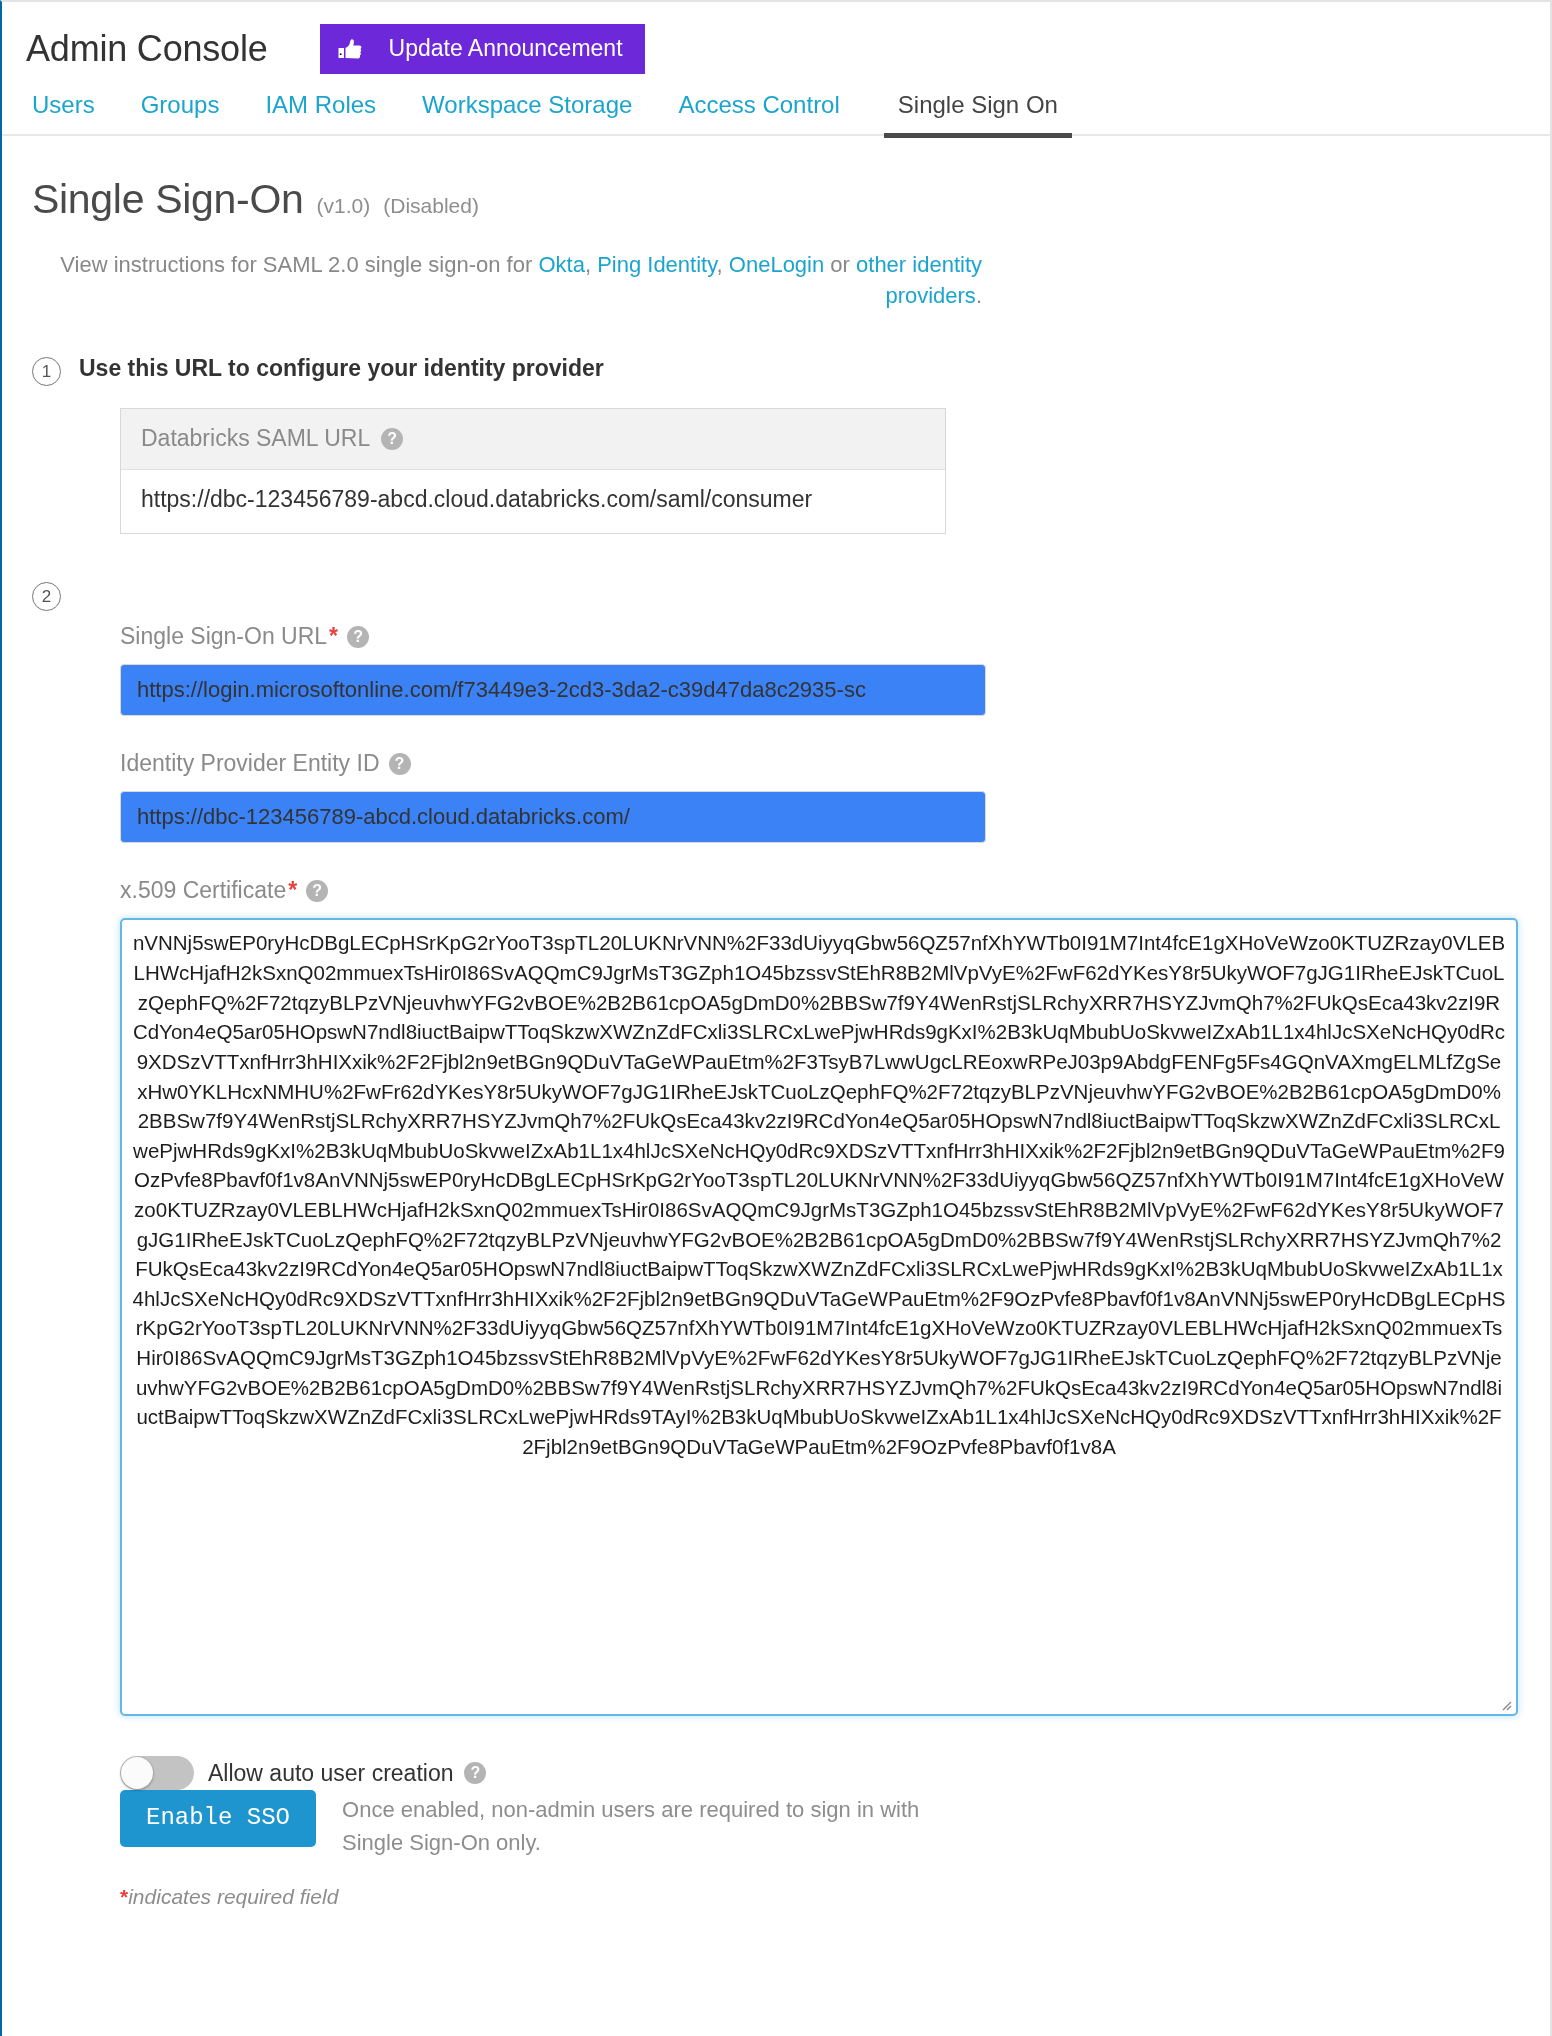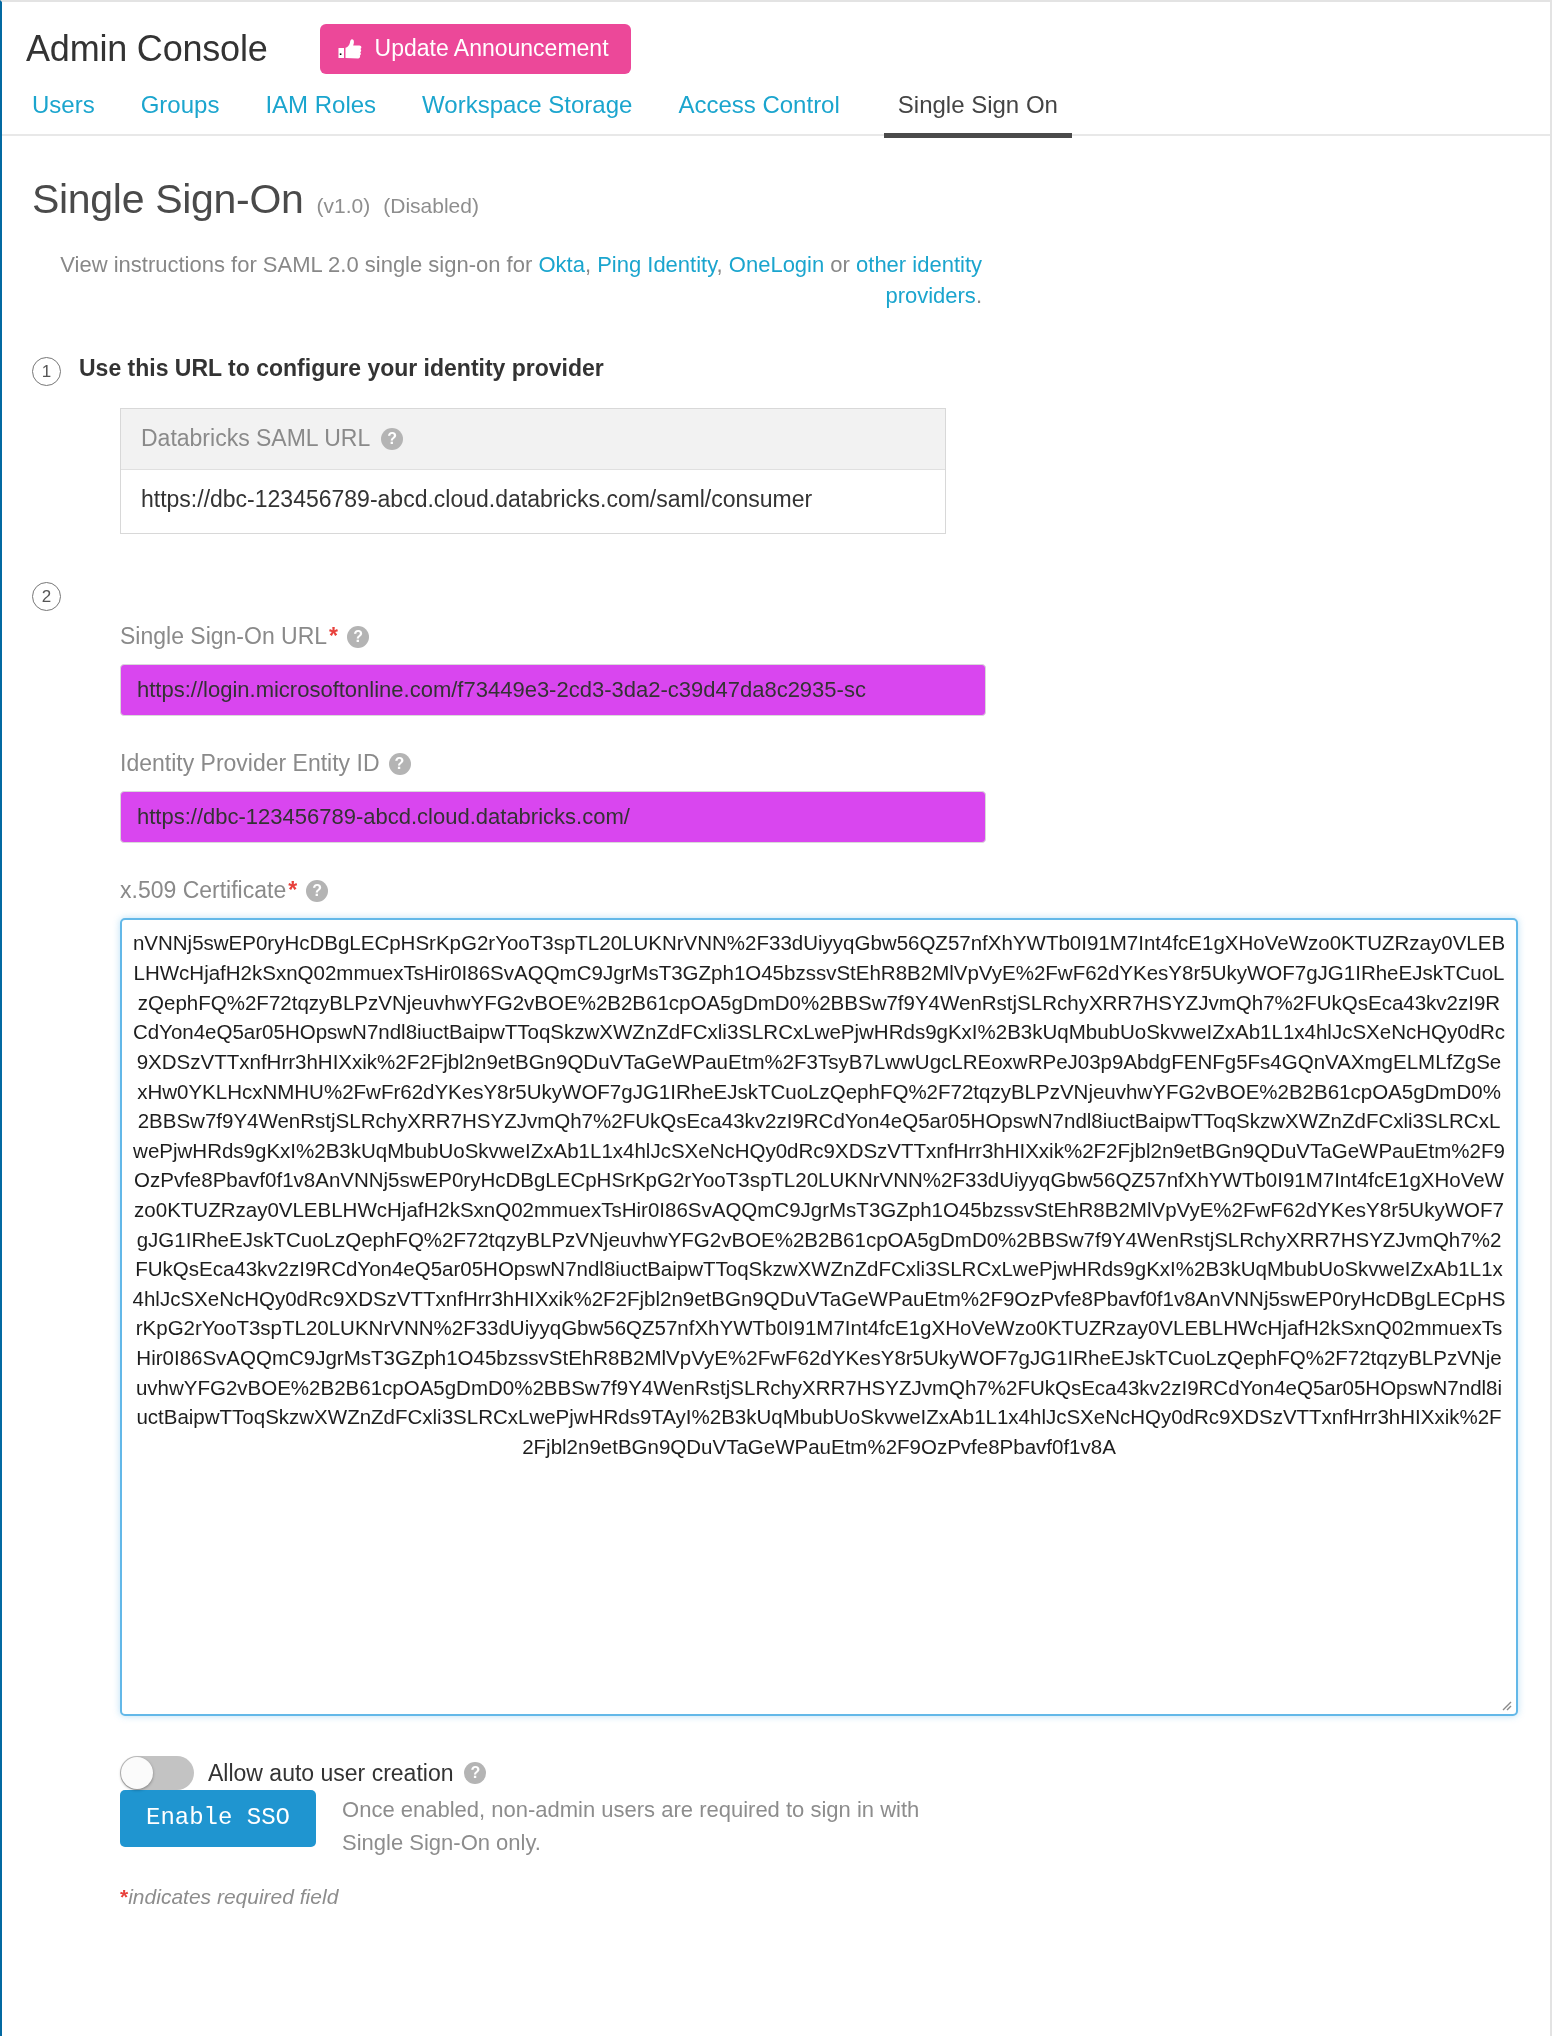--- a/index.html
+++ b/index.html
@@ -38,27 +38,27 @@
   }
   .console-title {
     font-size: 36px;
     font-weight: 400;
     color: #333333;
     letter-spacing: -0.2px;
     white-space: nowrap;
   }
   .announce-badge {
     margin-left: 52px;
-    background: #ec4899;
+    background: #6d28d9;
     color: #ffffff;
-    border-radius: 6px;
+    border-radius: 0;
     padding: 11px 22px 12px 18px;
     display: flex;
     align-items: center;
-    gap: 13px;
+    gap: 27px;
     font-size: 23px;
     white-space: nowrap;
     cursor: pointer;
   }
   .thumb-icon {
     display: inline-block;
     width: 24px;
     height: 22px;
     position: relative;
     flex: 0 0 auto;
@@ -198,21 +198,21 @@
   .text-input {
     display: block;
     width: 866px;
     height: 52px;
     border: 1px solid #d9d9d9;
     border-radius: 4px;
     padding: 0 16px;
     font-size: 22px;
     font-family: "Liberation Sans", sans-serif;
     color: #333333;
-    background: #d946ef;
+    background: #3b82f6;
     outline: none;
   }
 
   
   .help-icon {
     display: inline-flex;
     width: 22px;
     height: 22px;
     border-radius: 50%;
     background: #b4b4b4;

